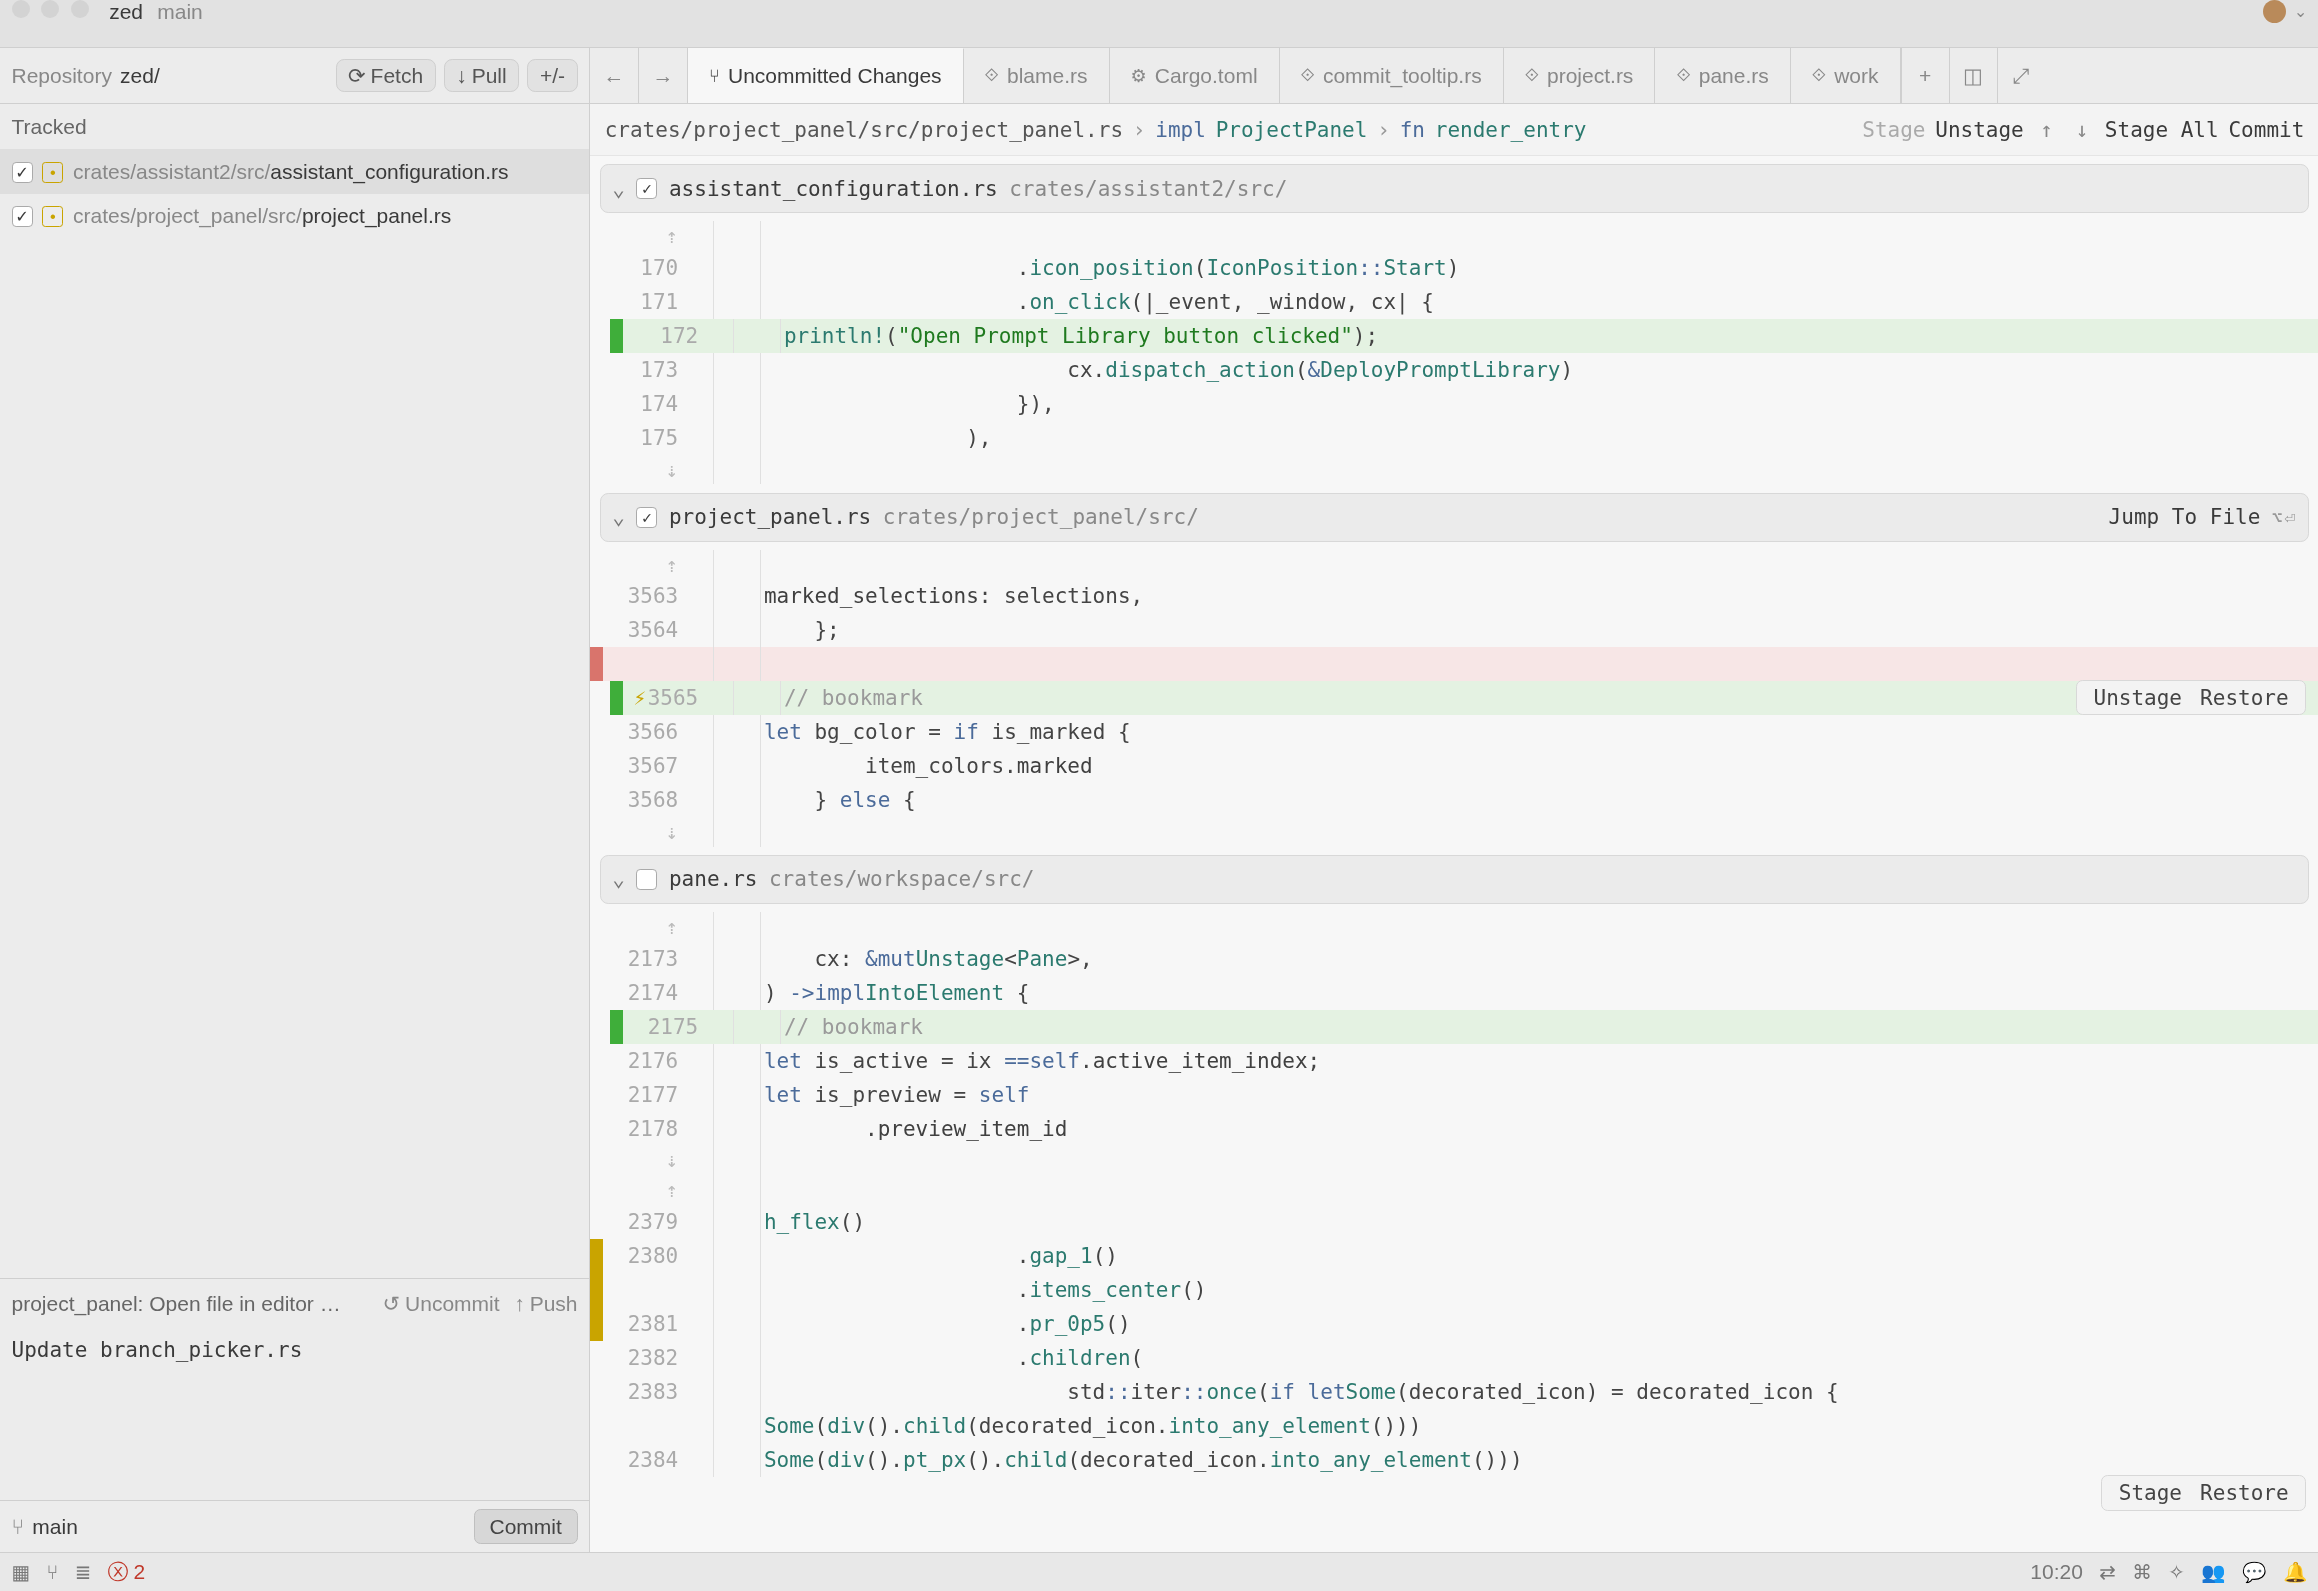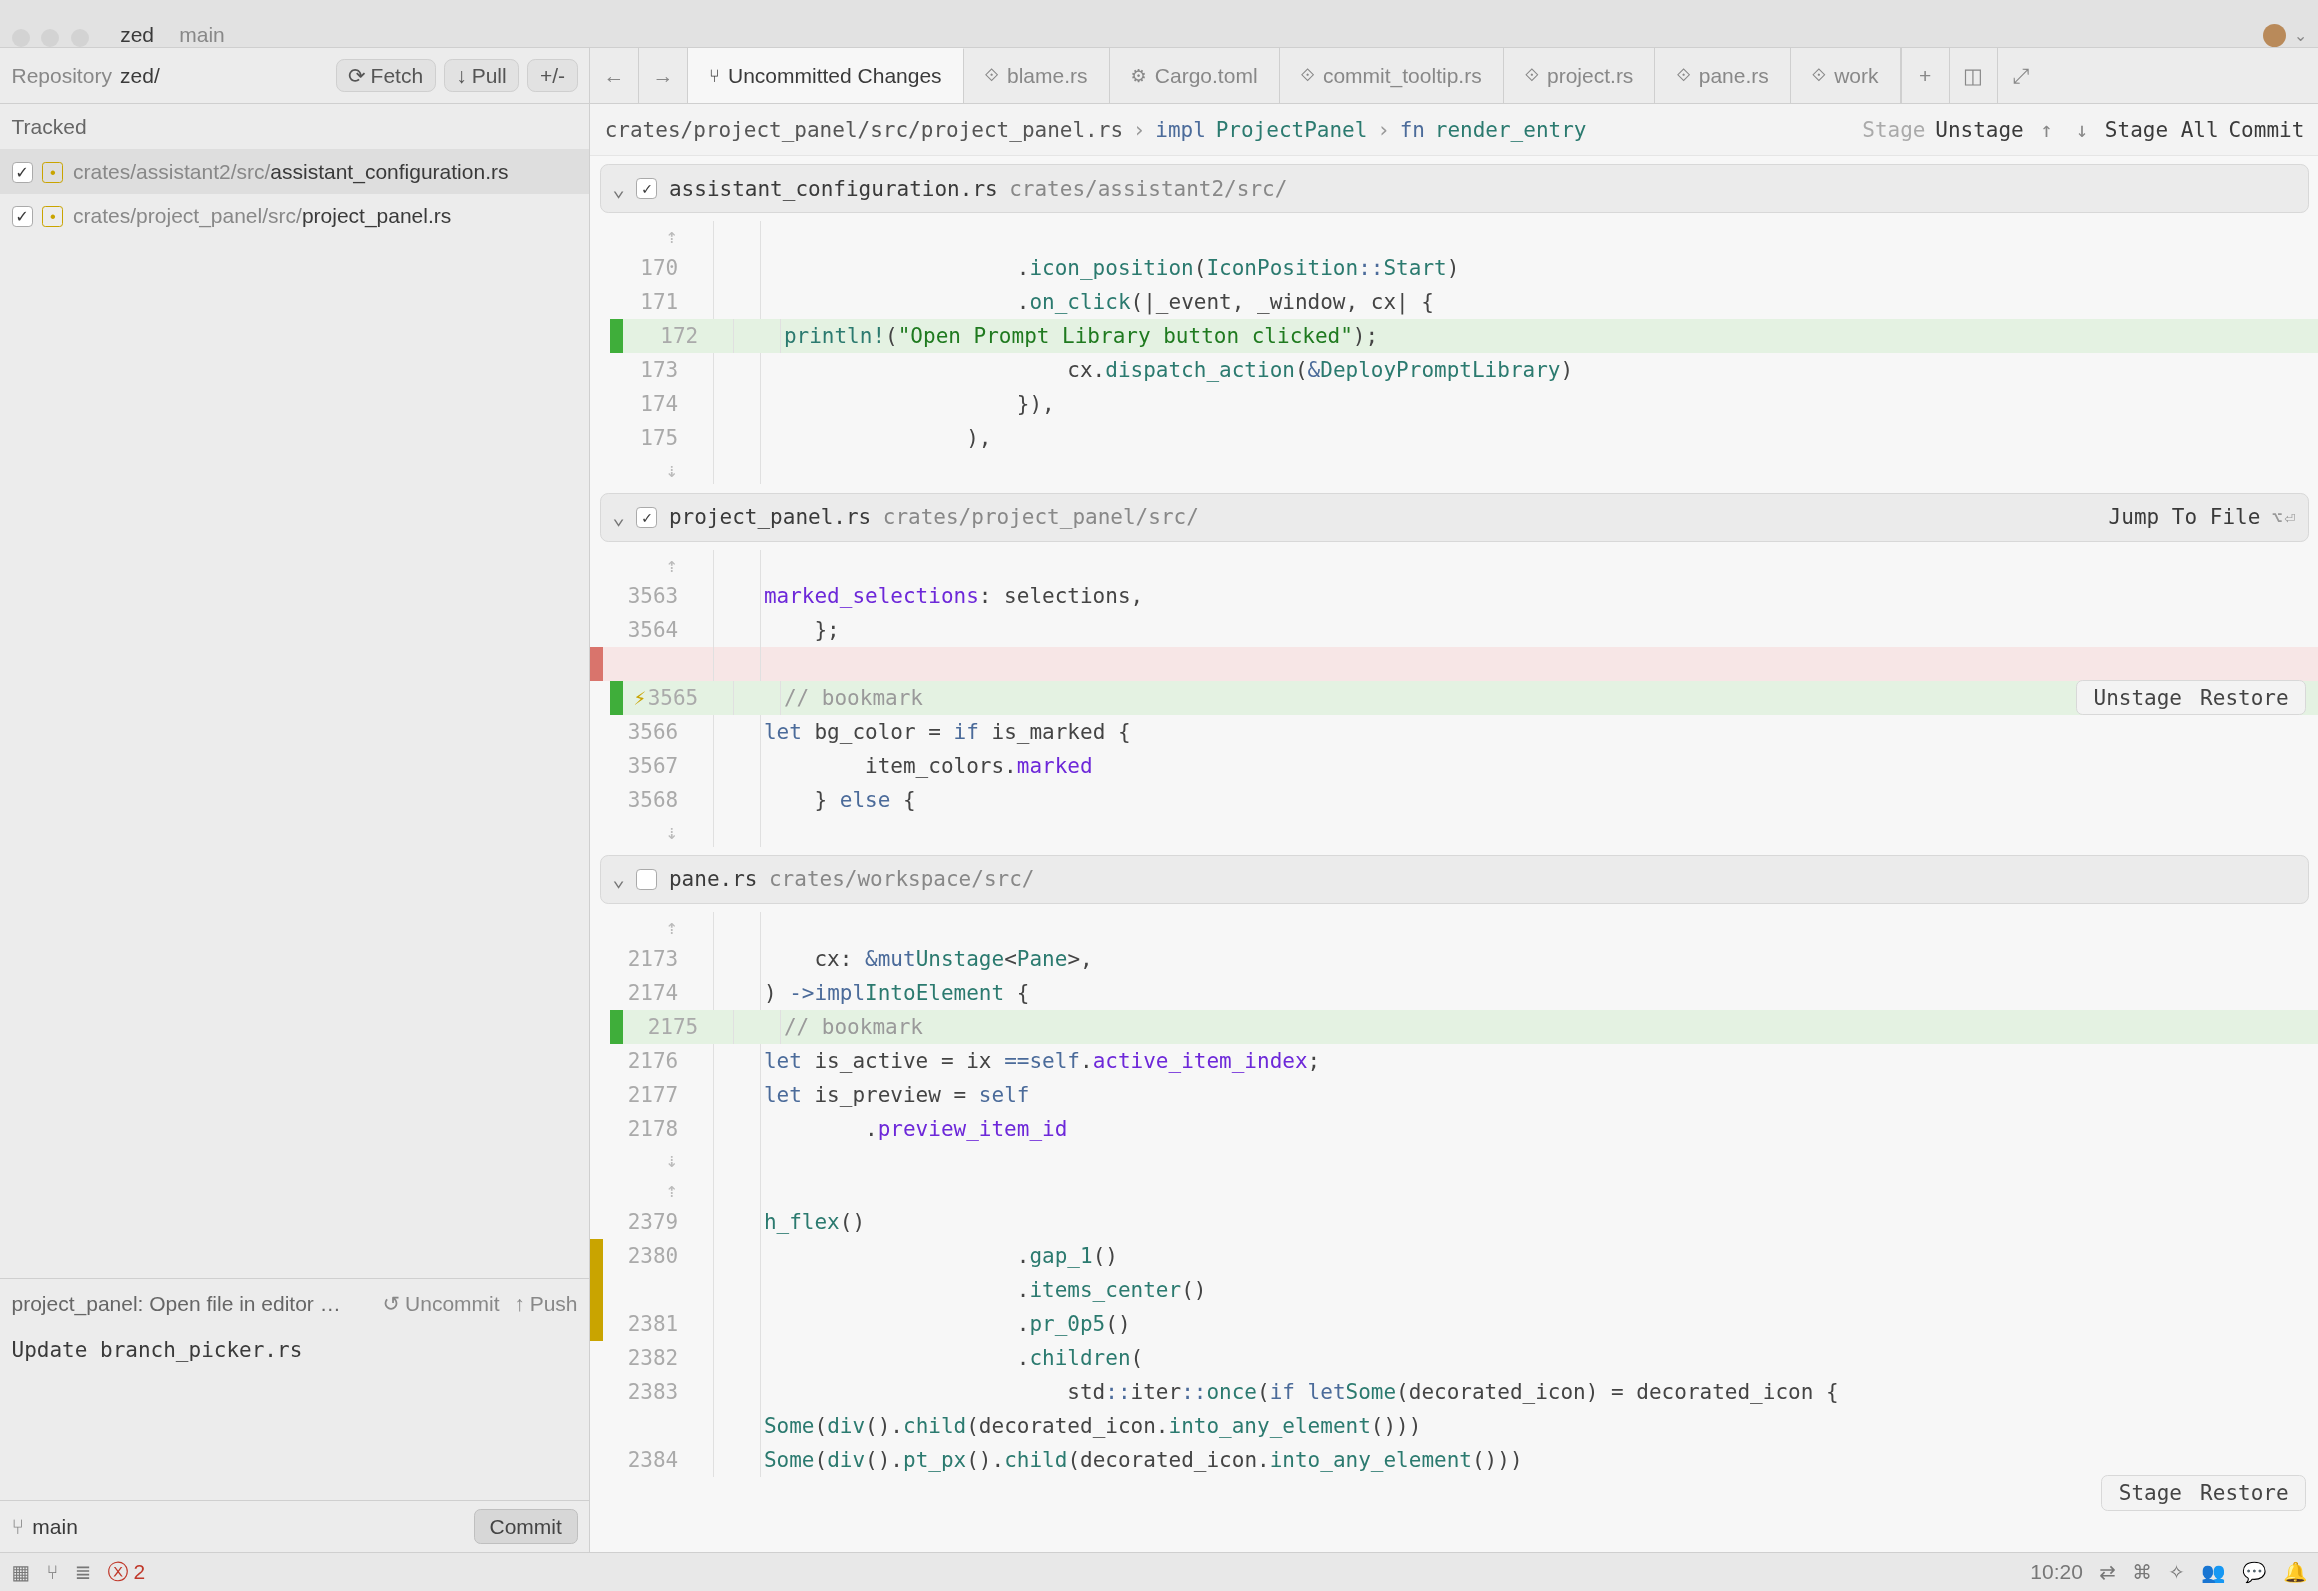--- a/index.html
+++ b/index.html
@@ -11,25 +11,25 @@
   color: #3a3a3a;
   display: flex;
   flex-direction: column;
 }
 .mono { font-family: ui-monospace, "SF Mono", Menlo, Consolas, monospace; }
 
 
 .titlebar {
   height: 48px;
   display: flex;
-  align-items: flex-end;
+  align-items: flex-start;
   padding: 0 11.5px;
   background: #e2e2e2;
   border-bottom: 0.8px solid #cfcfcf;
-  gap: 17px;
+  gap: 6px;
 }
 .traffic { display: flex; gap: 11.5px; margin-right: 14.7px; }
 .traffic span { width: 18px; height: 18px; border-radius: 50%; background: #d3d3d3; }
 .titlebar .proj { color: #3a3a3a; }
 .titlebar .branch { color: #888; margin-left: 8.2px; }
 .titlebar .right { margin-left: auto; display: flex; align-items: center; gap: 8.2px; }
 .avatar { width: 23px; height: 23px; border-radius: 50%; background: #b98a5a; }
 .chev { color: #888; font-size: 16.4px; }
 
 
@@ -164,21 +164,21 @@
 .hunk-action .box { position:absolute; right:13px; top:-1.6px; display:flex; gap:4.9px; background:#f3f3f3; border:0.8px solid #d8d8d8; border-radius:6.6px; padding:4.9px 9.8px; z-index:2; }
 .hunk-action .box span { color:#444; padding:0 6.6px; }
 
 
 .c-fn{color:#2b7a6f;}
 .c-kw{color:#4b6b9a;}
 .c-ty{color:#2b7a6f;}
 .c-str{color:#1f7a1f;}
 .c-cm{color:#9a9a9a;}
 .c-op{color:#4b6b9a;}
-.c-prop{color:#6d28d9;}
+.c-prop{color:#404040;}
 
 
 .status {
   height: 39px;
   border-top:0.8px solid #cfcfcf;
   background:#e8e8e8;
   display:flex;
   align-items:center;
   padding:0 11.5px;
   gap:16.4px;

